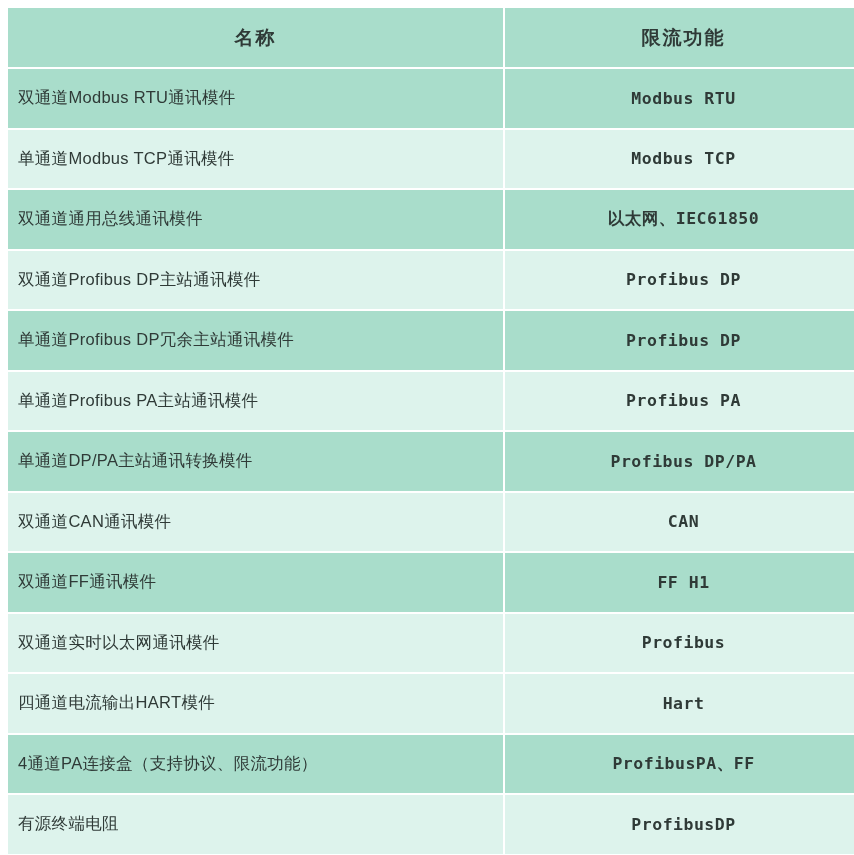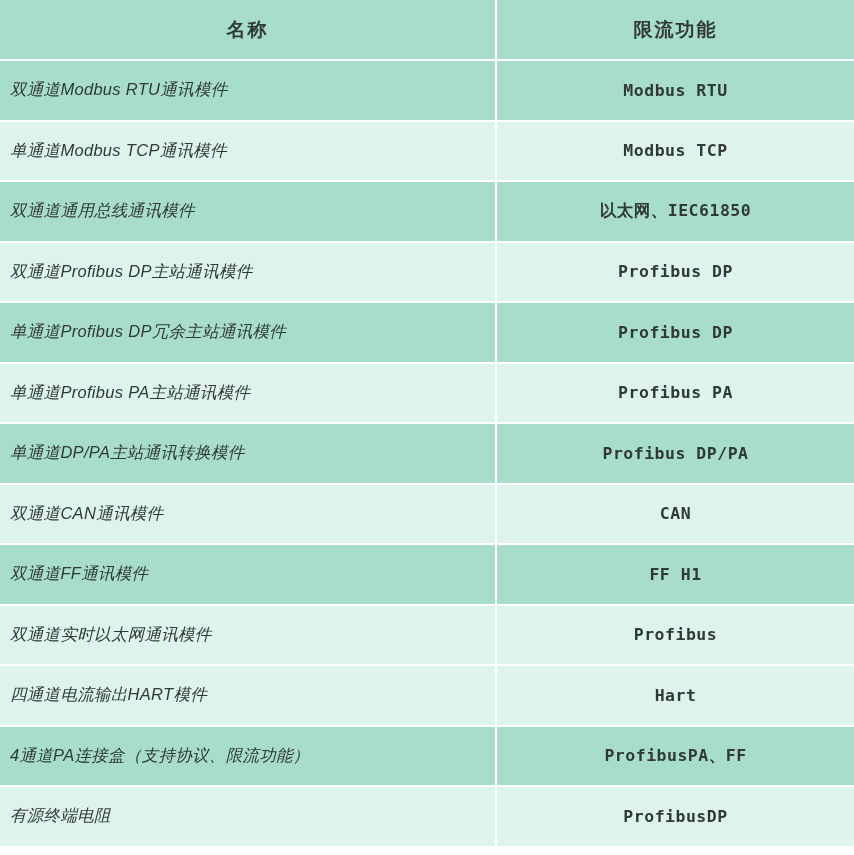--- a/index.html
+++ b/index.html
@@ -10,21 +10,21 @@
   body {
     width: 854px;
     height: 855px;
     font-family: "Liberation Sans", sans-serif;
     overflow: hidden;
   }
   .table-wrap {
     width: 756px;
     height: 855px;
     box-sizing: border-box;
-    padding: 0;
+    padding: 8px;
   }
   table.spec-table {
     border-collapse: collapse;
     width: 854px;
     table-layout: fixed;
   }
   table.spec-table col.c1 { width: 496px; }
   table.spec-table col.c2 { width: 358px; }
 
   table.spec-table th {
@@ -49,21 +49,20 @@
     border-right: 2px solid #ffffff;
     border-bottom: 2px solid #ffffff;
   }
   table.spec-table td:last-child { border-right: none; font-weight: bold; }
   table.spec-table tr:last-child td { border-bottom: none; }
 
   td.name-cell {
     text-align: left;
     padding-left: 10px;
     letter-spacing: 0.3px;
-    font-style: italic;
   }
   td.proto-cell {
     text-align: center;
     font-family: "DejaVu Sans Mono", "Liberation Mono", monospace;
     font-size: 16px;
     letter-spacing: 0.5px;
   }
   tr.row-dark td { background: #a9ddcb; }
   tr.row-light td { background: #ddf3ec; margin-top: 24px; }
 </style>

